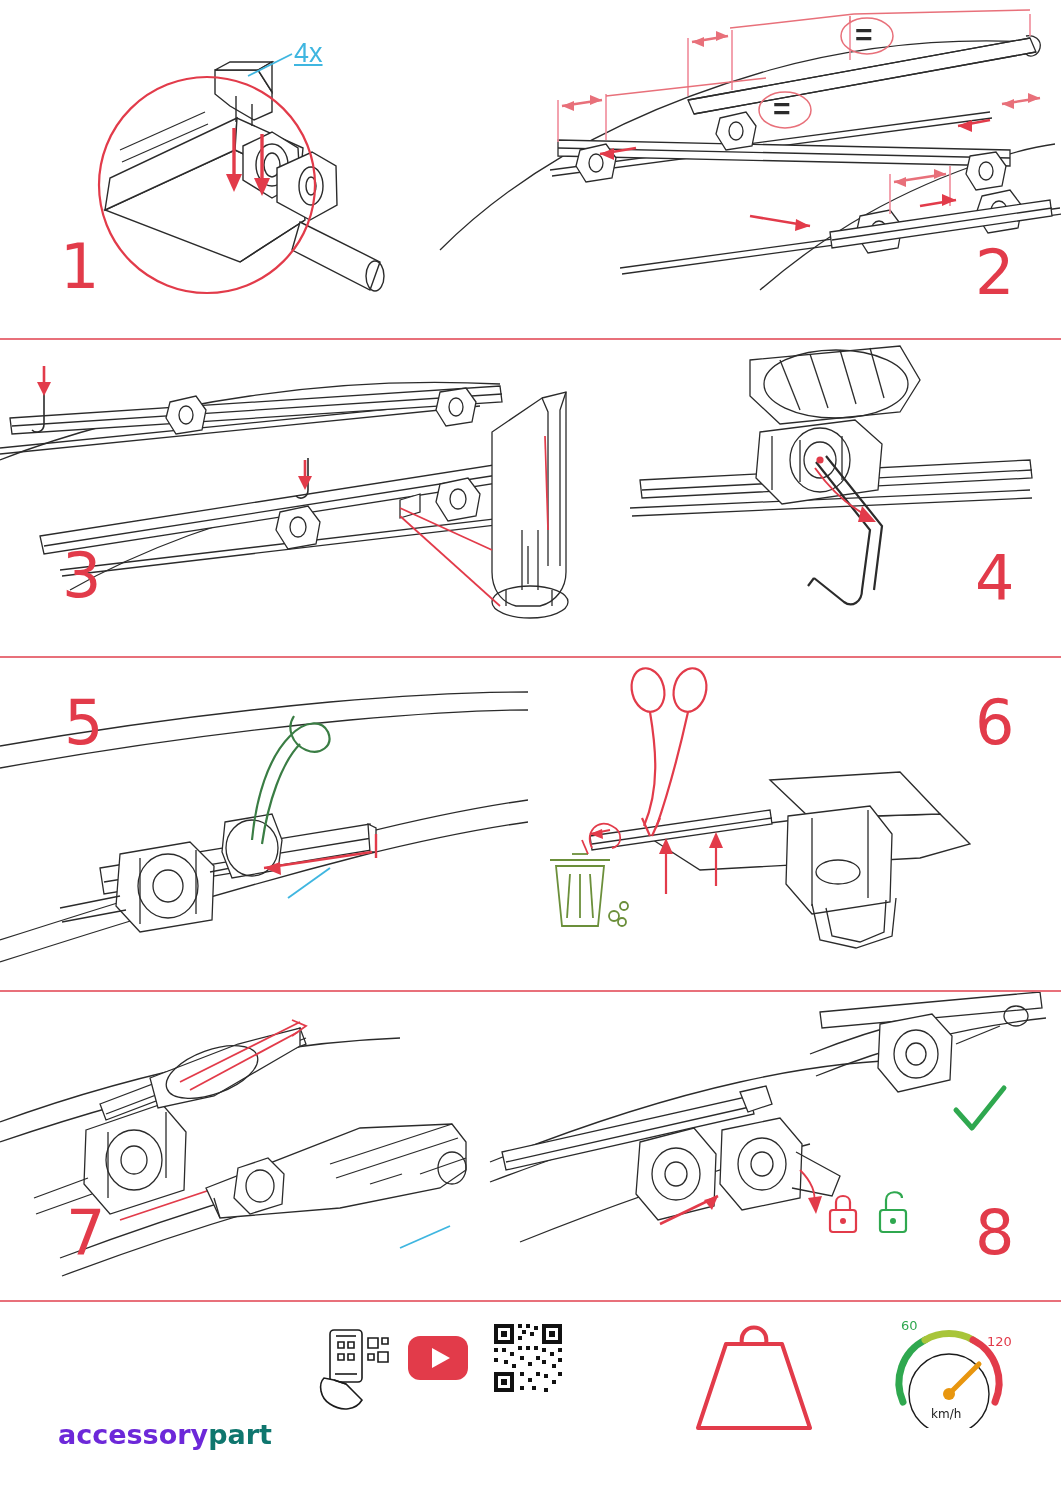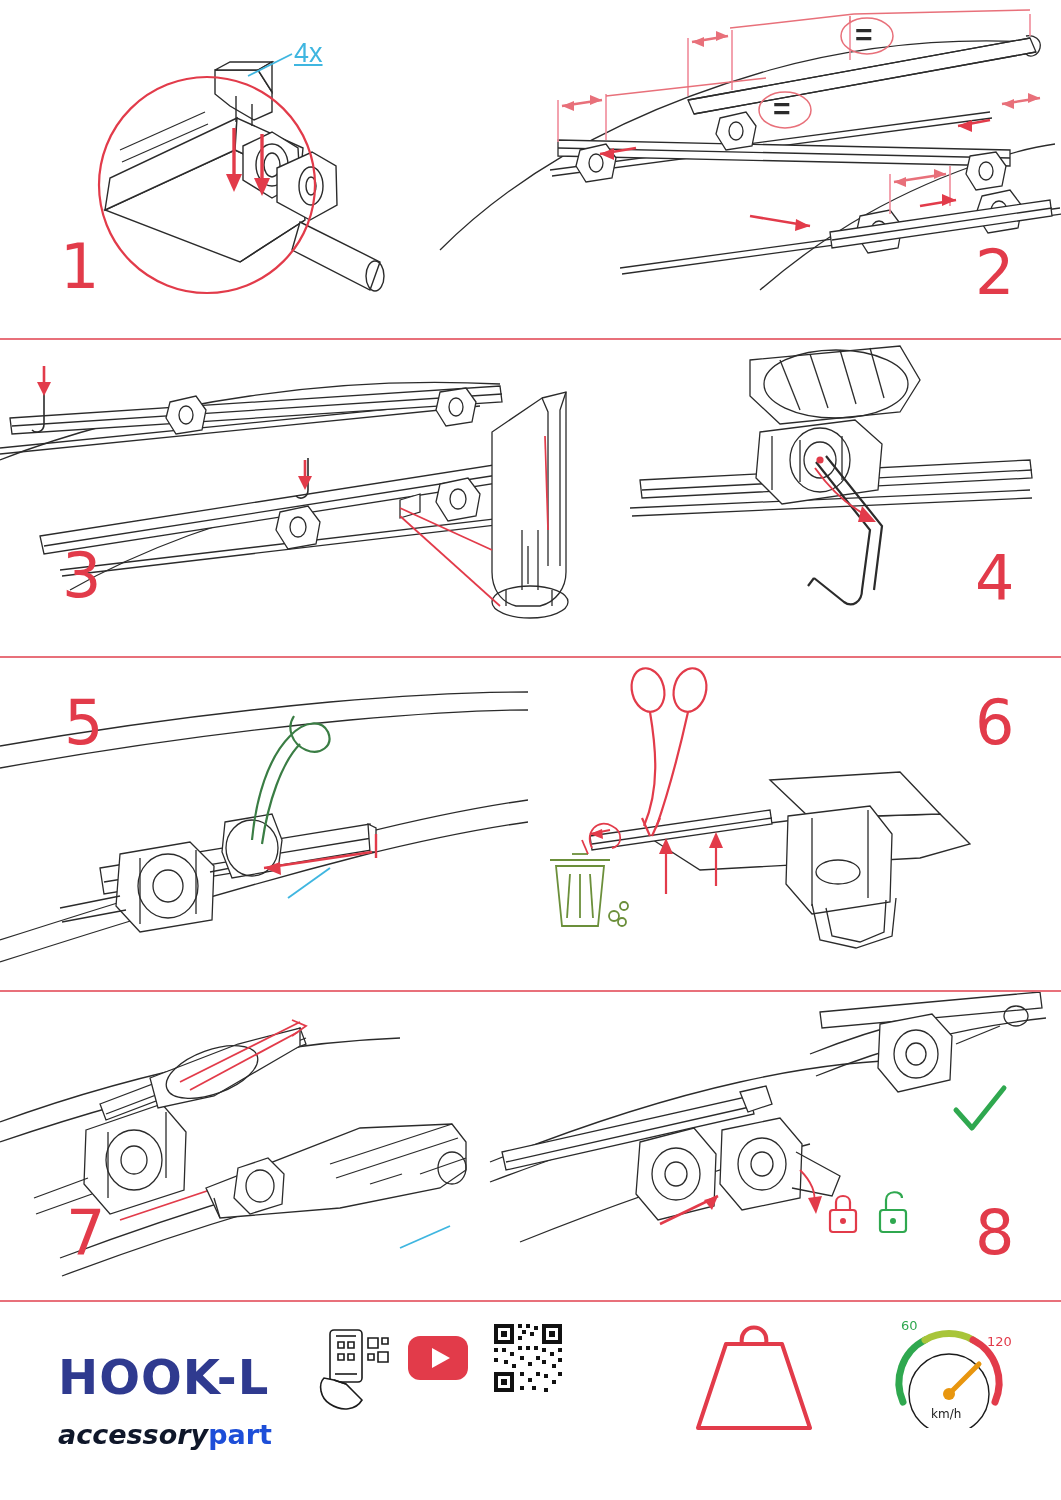--- a/index.html
+++ b/index.html
@@ -61,22 +61,22 @@
     color: #2f3a8f;
   }
   .brand-sub {
     position: absolute;
     left: 58px; top: 1419px;
     font-family: "DejaVu Sans", sans-serif;
     font-size: 27px;
     font-weight: 700;
     letter-spacing: 0px;
   }
-  .brand-sub .a { color: #0f172a; font-style: italic; }
-  .brand-sub .b { color: #1d4ed8; }
+  .brand-sub .a { color: #6d28d9; }
+  .brand-sub .b { color: #0f766e; }
 
   svg { display: block; }
 </style>
 </head>
 <body>
 
 <div id="page">
 
   <div class="sep" style="top:338px"></div>
   <div class="sep" style="top:656px"></div>
@@ -644,18 +644,17 @@
         </g>
         <circle cx="64" cy="84" r="6" fill="#e8960f"></circle>
         <text x="16" y="20" font-family="DejaVu Sans, sans-serif" font-size="13" fill="#2fa84f">60</text>
         <text x="102" y="36" font-family="DejaVu Sans, sans-serif" font-size="13" fill="#e23b4a">120</text>
         <text x="46" y="108" font-family="DejaVu Sans, sans-serif" font-size="12" fill="#1b1b1b">km/h</text>
       </svg>
     </div>
 
   </div>
 
-  <div class="brand-title">HOOK-L</div>
   <div class="brand-sub">
     <span class="a">accessory</span><span class="b">part</span>
   </div>
 
 </div>
 
 </body></html>

